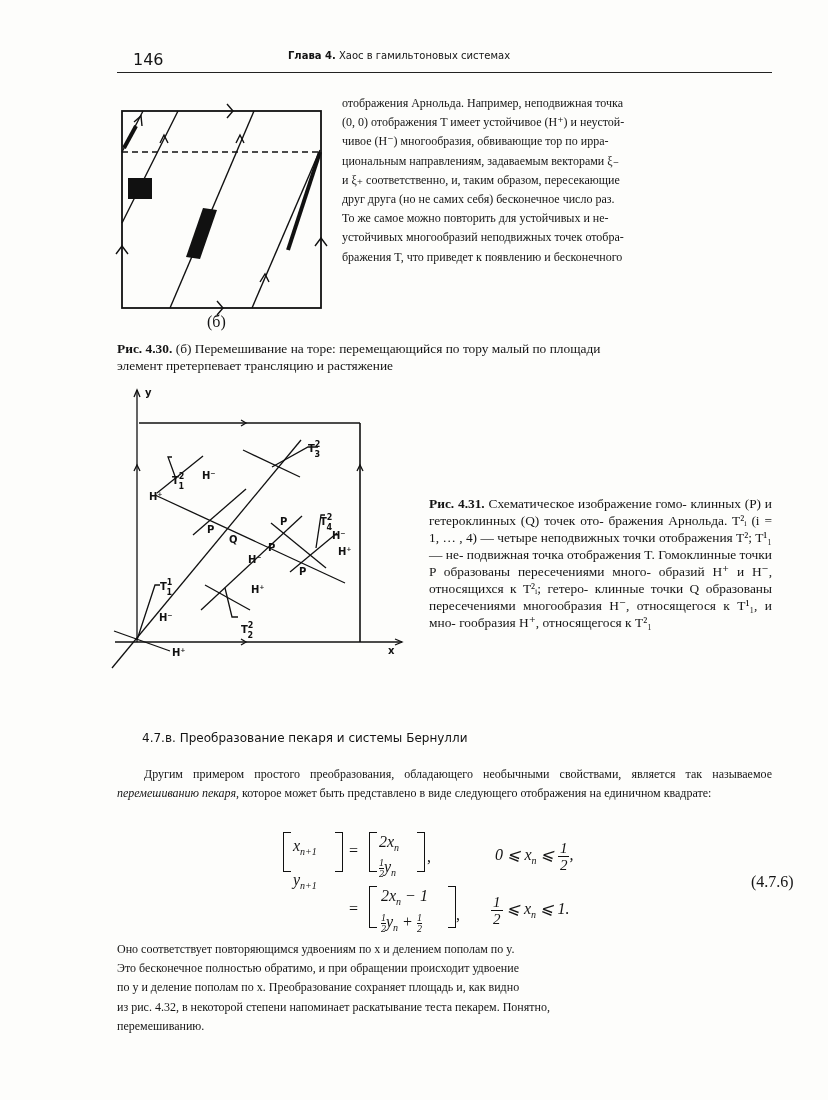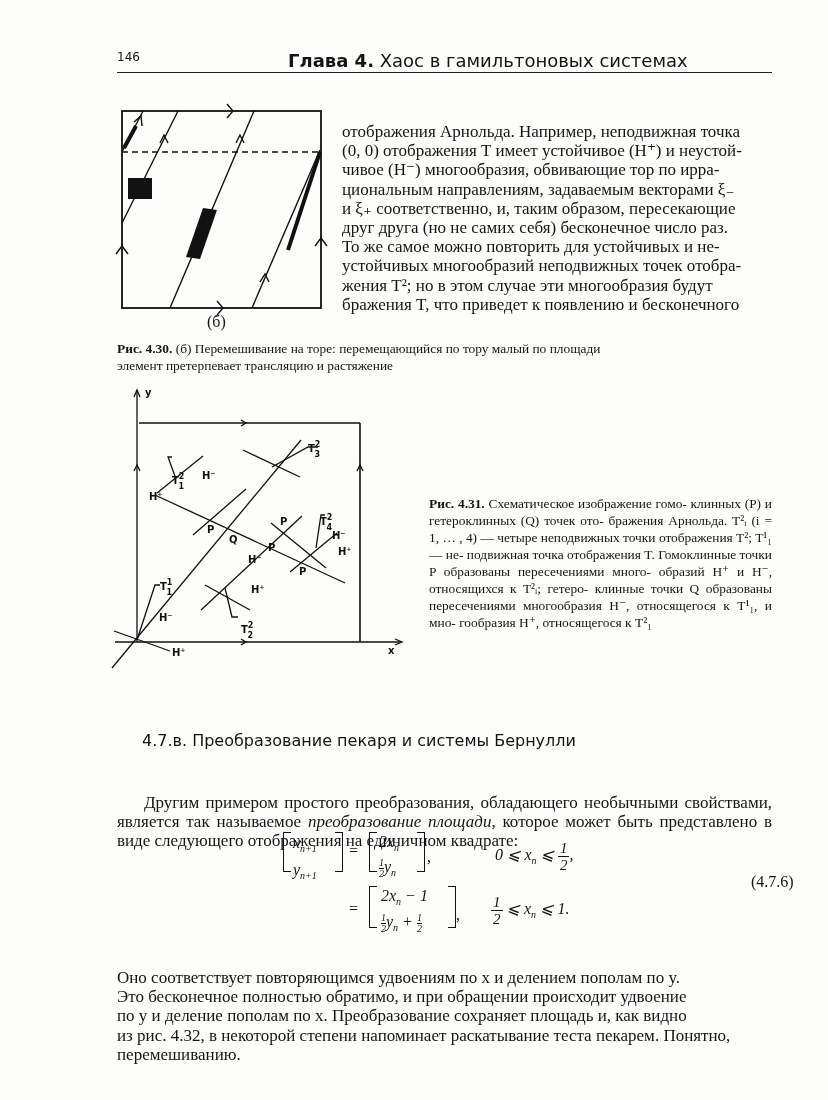--- a/index.html
+++ b/index.html
@@ -1,29 +1,29 @@
 <!DOCTYPE html>
 <html><head>
 <meta charset="utf-8">
 <style>
   html, body { margin:0; padding:0; background:#fdfdfb; }
   body { width:828px; height:1100px; position:relative; overflow:hidden; color:#141414;
          font-family:"Liberation Serif","DejaVu Serif",serif; }
   .abs { position:absolute; }
   .running-head { left:117px; top:50px; width:655px; height:22px; border-bottom:1.5px solid #222; }
-  .page-num { position:absolute; left:0; top:0; font-family:"DejaVu Sans","Liberation Sans",sans-serif; font-size:12px; }
-  .head-title { position:absolute; left:171px; top:0; font-family:"DejaVu Sans","Liberation Sans",sans-serif; font-size:18px; }
+  .page-num { position:absolute; left:16px; top:0; font-family:"DejaVu Sans","Liberation Sans",sans-serif; font-size:16px; }
+  .head-title { position:absolute; left:171px; top:0; font-family:"DejaVu Sans","Liberation Sans",sans-serif; font-size:10px; }
   .head-title b { font-weight:600; }
-  .body-text { font-size:17px; line-height:19.2px; text-align:justify;margin-top:28px; }
+  .body-text { font-size:12px; line-height:19.2px; text-align:justify; }
   .col-right { left:342px; top:94px; width:428px; }
   .caption { font-size:13.4px; line-height:17px; }
   .cap1 { left:117px; top:340px; width:500px; }
   .cap2 { left:429px; top:495px; width:343px; text-align:justify; }
   .label-b { left:207px; top:313px; font-size:16px; }
-  .section { left:142px; top:731px; font-family:"DejaVu Sans","Liberation Sans",sans-serif; font-size:16px; }
+  .section { left:142px; top:731px; font-family:"DejaVu Sans","Liberation Sans",sans-serif; font-size:12px; }
   .para1 { left:117px; top:765px; width:655px; text-indent:27px; }
   .para2 { left:117px; top:940px; width:655px; }
   .eqnum { left:718px; top:873px; font-size:16px;margin-left:33px; }
   .eq { font-style:italic; font-size:16px; }
   .frac { display:inline-block; vertical-align:middle; text-align:center; font-size:15px; line-height:16px; }
   .frac .n { display:block; border-bottom:1px solid #111; padding:0 2px; }
   .frac .d { display:block; }
   .sfrac { display:inline-block; vertical-align:middle; text-align:center; font-size:10px; line-height:10px; }
   .sfrac .n { display:block; border-bottom:1px solid #111; }
   .bracket { position:absolute; border:1.5px solid #111; width:7px; }
@@ -64,21 +64,20 @@
 
 <div class="abs body-text col-right">
   <div>отображения Арнольда. Например, неподвижная точка</div>
   <div>(0, 0) отображения T имеет устойчивое (H⁺) и неустой-</div>
   <div>чивое (H⁻) многообразия, обвивающие тор по ирра-</div>
   <div>циональным направлениям, задаваемым векторами ξ₋</div>
   <div>и ξ₊ соответственно, и, таким образом, пересекающие</div>
   <div>друг друга (но не самих себя) бесконечное число раз.</div>
   <div>То же самое можно повторить для устойчивых и не-</div>
   <div>устойчивых многообразий неподвижных точек отобра-</div>
-  <div>жения T²; но в этом случае эти многообразия будут</div>
   <div>бражения T, что приведет к появлению и бесконечного</div>
 </div>
 
 <div class="abs caption cap1">
   <b>Рис. 4.30.</b>
   <span>(б) Перемешивание на торе: перемещающийся по тору малый по площади элемент претерпевает трансляцию и растяжение</span>
 </div>
 
 <svg class="abs" style="left:100px;top:385px" width="310" height="310">
   <g stroke="#111" fill="none" stroke-width="1.3">
@@ -153,25 +152,25 @@
   <span>клинные точки Q образованы пересечениями</span>
   <span>многообразия H⁻, относящегося к T¹₁, и мно-</span>
   <span>гообразия H⁺, относящегося к T²₁</span>
 </div>
 
 <div class="abs section">
   <span>4.7.в.</span>
   <span>Преобразование пекаря и системы Бернулли</span>
 </div>
 
-<div class="abs body-text para1"><span>Другим примером простого преобразования, обладающего необычными свой­ствами, является так называемое </span><i>преобразование площади</i><span>, которое может быть пред­ставлено в виде следующего отображения на единичном квадрате:</span></div>
+<div class="abs body-text para1"><span>Другим примером простого преобразования, обладающего необычными свой­ствами, является так называемое </span><i>перемешиванию пекаря</i><span>, которое может быть пред­ставлено в виде следующего отображения на единичном квадрате:</span></div>
 
 <div class="abs" style="left:283px;top:830px;width:330px;height:100px">
   <div class="bracket bl" style="left:0;top:2px;height:38px"></div>
-  <div class="abs eq" style="left:10px;top:2px;line-height:21px">
+  <div class="abs eq" style="left:10px;top:2px;line-height:28px">
     <div>x<sub style="font-size:10px">n+1</sub></div>
     <div>y<sub style="font-size:10px">n+1</sub></div>
   </div>
   <div class="bracket br" style="left:52px;top:2px;height:38px"></div>
   <div class="abs" style="left:66px;top:12px;font-size:16px">=</div>
   <div class="bracket bl" style="left:86px;top:2px;height:38px"></div>
   <div class="abs eq" style="left:96px;top:2px;line-height:19px">
     <div>2x<sub style="font-size:10px">n</sub></div>
     <div><span class="sfrac"><span class="n">1</span><span>2</span></span>y<sub style="font-size:10px">n</sub></div>
   </div>

